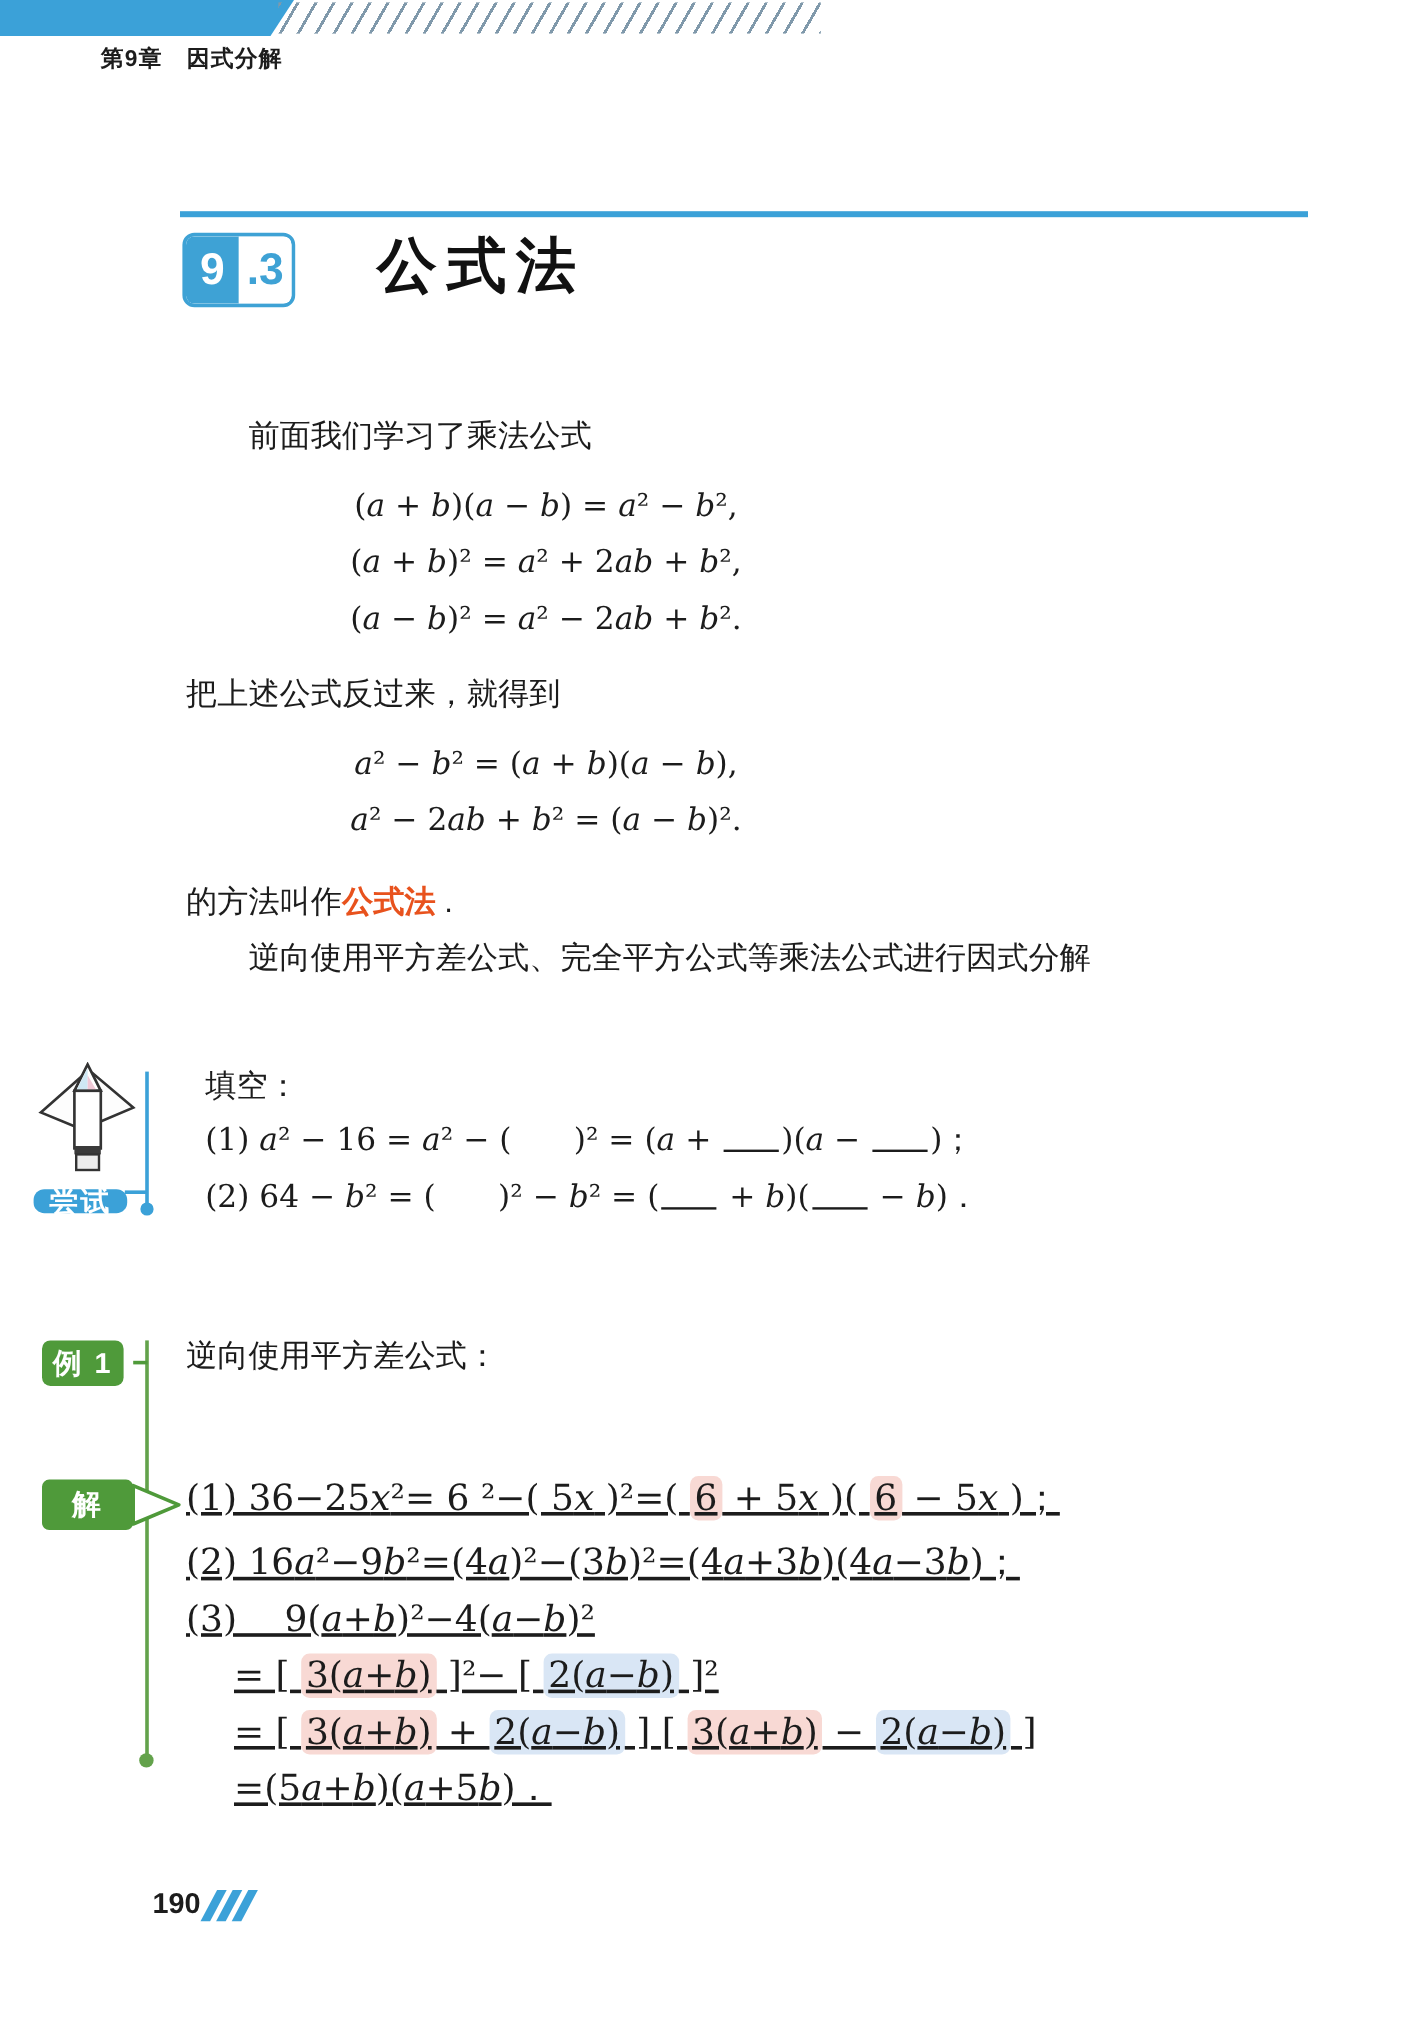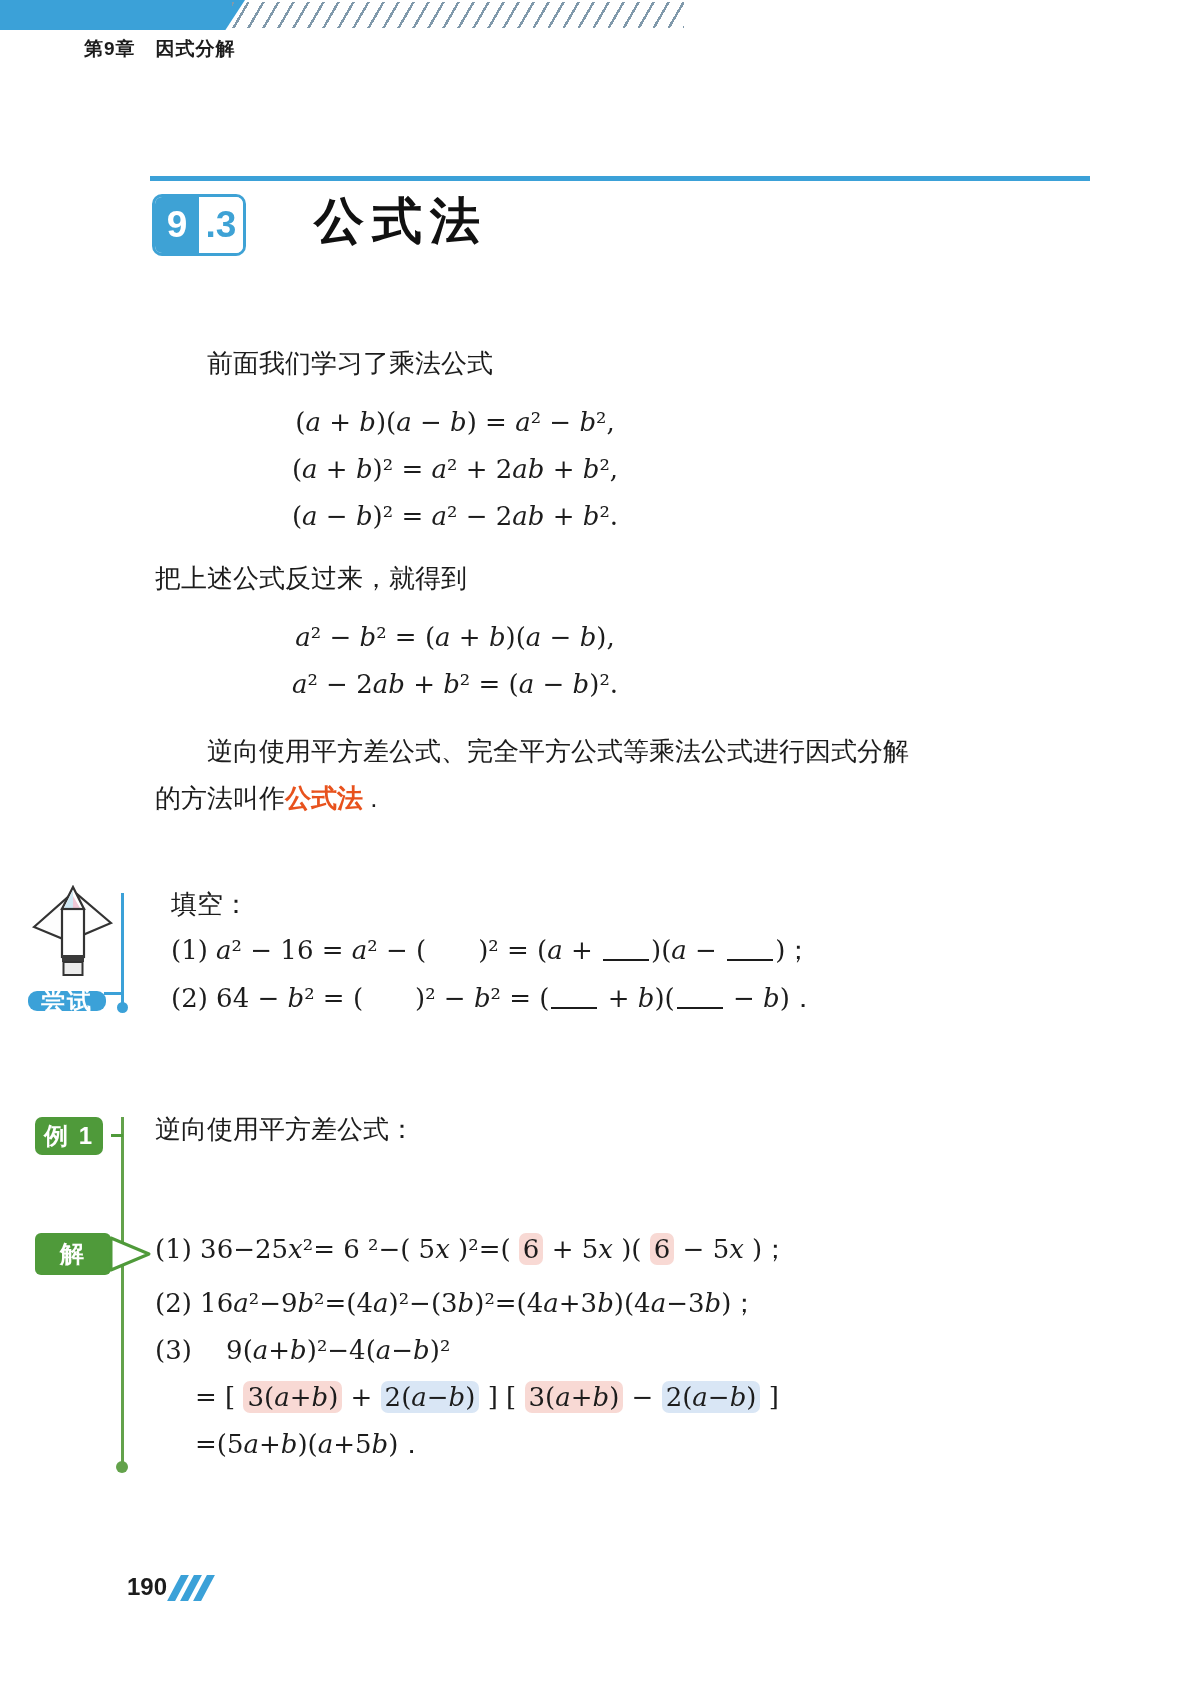--- a/index.html
+++ b/index.html
@@ -84,21 +84,21 @@
   .ex-badge { left:35px; top:1117px; width:68px; height:38px; background:var(--accent_green,#4f9a3a); border-radius:7px; }
   .ex-tick  { position:absolute; left:111px; top:1134px; width:12px; height:3px; background:var(--accent_green,#4f9a3a); }
   .ex-vline { position:absolute; left:121px; top:1117px; width:3px; height:350px; background:var(--line_green,#63a24b); }
   .ex-dot   { position:absolute; left:116px; top:1461px; width:12px; height:12px; border-radius:50%; background:var(--line_green,#63a24b); }
   
   .jie-badge { left:35px; top:1233px; width:76px; height:42px; background:var(--accent_green,#4f9a3a); border-radius:6px; z-index:2; }
   .jie-arrow { position:absolute; left:108px; top:1231px; width:46px; height:46px; z-index:3; }
   .solution-lines { position:absolute; left:155px; top:1232px; width:840px; }
   .sol-line {
     font-family:"DejaVu Serif","Liberation Serif",serif;
-    font-size:26px; line-height:34px; margin-bottom:13px; white-space:nowrap;
+    font-size:30px; line-height:34px; margin-bottom:13px; white-space:nowrap;text-decoration:underline;
   }
   .sol-line.gap { margin-top:20px; }
   .sol-line.indent { padding-left:40px; }
   .hl-pink { background:var(--highlight_pink,#f8d9d4); border-radius:7px; padding:1px 4px; }
   .hl-blue { background:var(--highlight_blue,#d9e6f5); border-radius:7px; padding:1px 4px; }
   
   .page-footer { position:absolute; left:127px; top:1573px; display:flex; align-items:center; }
   .page-number { font-size:24px; font-weight:bold; }
   .footer-slashes { display:flex; margin-left:7px; margin-top:2px; }
   .footer-slashes .sl {
@@ -128,22 +128,22 @@
       <div class="formula-line">(<i>a</i> + <i>b</i>)(<i>a</i> − <i>b</i>) = <i>a</i>² − <i>b</i>²,</div>
       <div class="formula-line">(<i>a</i> + <i>b</i>)² = <i>a</i>² + 2<i>a</i><i>b</i> + <i>b</i>²,</div>
       <div class="formula-line">(<i>a</i> − <i>b</i>)² = <i>a</i>² − 2<i>a</i><i>b</i> + <i>b</i>².</div>
     </div>
     <div class="para">把上述公式反过来，就得到</div>
     <div class="formula-block">
       <div class="formula-line"><i>a</i>² − <i>b</i>² = (<i>a</i> + <i>b</i>)(<i>a</i> − <i>b</i>),</div>
       <div class="formula-line"><i>a</i>² − 2<i>a</i><i>b</i> + <i>b</i>² = (<i>a</i> − <i>b</i>)².</div>
     </div>
     <div class="p3">
+      <div class="para"><span>的方法叫作</span><span class="term-orange">公式法</span><span> .</span></div>
       <div class="para indent">逆向使用平方差公式、完全平方公式等乘法公式进行因式分解</div>
-      <div class="para"><span>的方法叫作</span><span class="term-orange">公式法</span><span> .</span></div>
     </div>
   </div>
 
   <svg class="pencil-icon" viewBox="0 0 85 92">
     <polygon points="4,42 38,12 38,56" fill="#fdfdfd" stroke="#333" stroke-width="2.2"></polygon>
     <polygon points="81,38 48,10 48,52" fill="#fdfdfd" stroke="#333" stroke-width="2.2"></polygon>
     <polygon points="43,2 54,24 32,24" fill="#ffffff" stroke="#333" stroke-width="2.2"></polygon>
     <polygon points="43,5 43,23 34,23" fill="#cfe8f4"></polygon>
     <polygon points="43,11 50,23 43,23" fill="#f0c8d6"></polygon>
     <rect x="32" y="24" width="22" height="48" fill="#ffffff" stroke="#333" stroke-width="2.2"></rect>
@@ -171,20 +171,21 @@
   </div>
 
   <div class="side-badge jie-badge">解</div>
   <svg class="jie-arrow" viewBox="0 0 46 46">
     <polygon points="3,7 41,23 3,39" fill="#ffffff" stroke="#4f9a3a" stroke-width="3" stroke-linejoin="round"></polygon>
   </svg>
   <div class="solution-lines">
       <div class="sol-line"><span>(1) 36−25<i>x</i>²= 6 ²−( 5<i>x</i> )²=( </span><span class="hl-pink">6</span><span> + 5<i>x</i> )( </span><span class="hl-pink">6</span><span> − 5<i>x</i> )；</span></div>
       <div class="sol-line gap"><span>(2) 16<i>a</i>²−9<i>b</i>²=(4<i>a</i>)²−(3<i>b</i>)²=(4<i>a</i>+3<i>b</i>)(4<i>a</i>−3<i>b</i>)；</span></div>
       <div class="sol-line"><span>(3)　 9(<i>a</i>+<i>b</i>)²−4(<i>a</i>−<i>b</i>)²</span></div>
+      <div class="sol-line indent"><span>= [ </span><span class="hl-pink">3(<i>a</i>+<i>b</i>)</span><span> ]²− [ </span><span class="hl-blue">2(<i>a</i>−<i>b</i>)</span><span> ]²</span></div>
       <div class="sol-line indent"><span>= [ </span><span class="hl-pink">3(<i>a</i>+<i>b</i>)</span><span> + </span><span class="hl-blue">2(<i>a</i>−<i>b</i>)</span><span> ] [ </span><span class="hl-pink">3(<i>a</i>+<i>b</i>)</span><span> − </span><span class="hl-blue">2(<i>a</i>−<i>b</i>)</span><span> ]</span></div>
       <div class="sol-line indent"><span>=(5<i>a</i>+<i>b</i>)(<i>a</i>+5<i>b</i>)．</span></div>
     </div>
 
   <div class="page-footer">
     <span class="page-number">190</span>
     <span class="footer-slashes">
       <span class="sl"></span>
         <span class="sl"></span>
         <span class="sl"></span>

